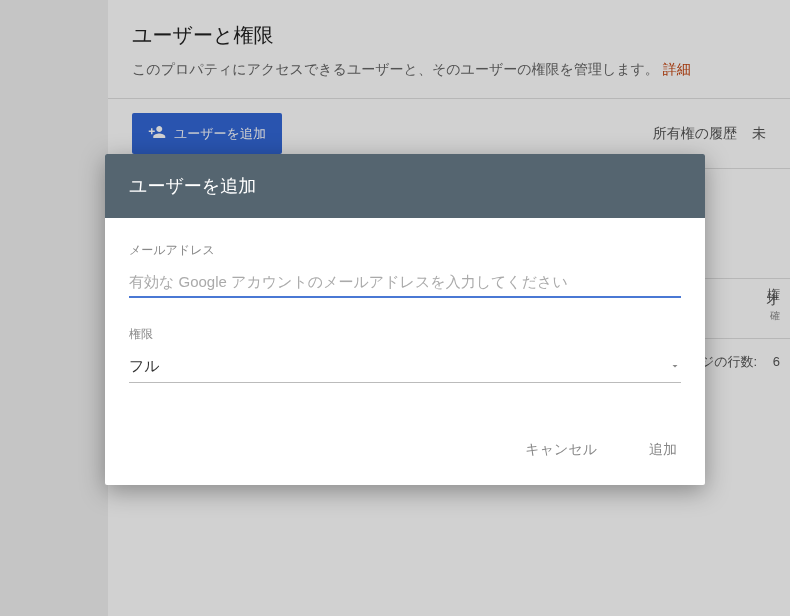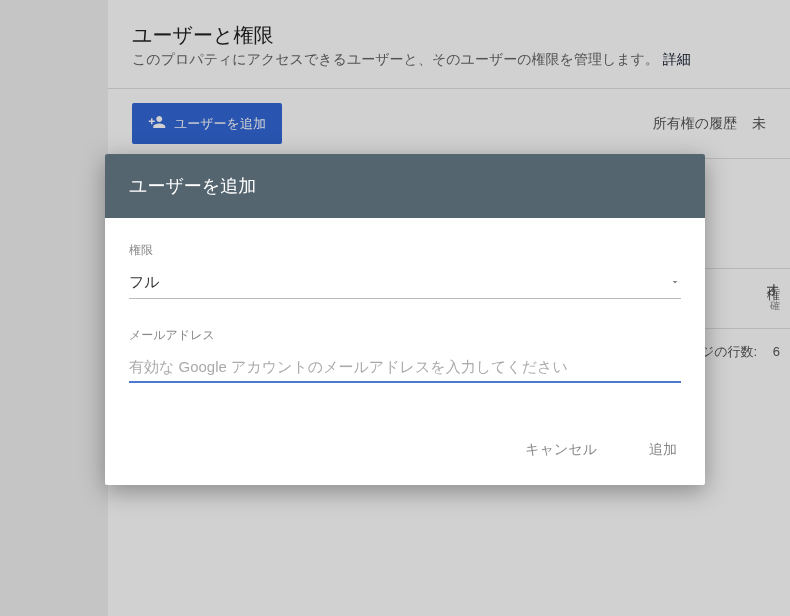--- a/index.html
+++ b/index.html
@@ -26,28 +26,29 @@
       background: #fff;
     }
     .header {
       padding: 22px 24px 18px 24px;
       border-bottom: 1px solid #e0e0e0;
     }
     .page-title {
       font-size: 20px;
       color: #222;
       font-weight: 400;
+      margin-bottom: 10px;
     }
     .page-subtitle {
       font-size: 14px;
       color: #666;
       line-height: 1.5;
     }
     .link {
-      color: #0f172a;
+      color: #c2410c;
       text-decoration: none;
     }
     .toolbar {
       padding: 14px 24px;
       display: flex;
       align-items: center;
       justify-content: space-between;
       border-bottom: 1px solid #e0e0e0;
     }
     .add-user-btn {
@@ -220,34 +221,34 @@
   </div>
 </div>
 
 <div class="overlay"></div>
 
 <div class="dialog">
   <div class="dialog-header">ユーザーを追加</div>
   <div class="dialog-body">
 
     <div class="field">
+      <label class="field-label">メールアドレス</label>
+      <input type="text" class="text-input" placeholder="有効な Google アカウントのメールアドレスを入力してください" style="">
+    </div>
+
+    <div class="field">
       <label class="field-label">権限</label>
       <div class="select-wrap">
         <span class="select-value">フル</span>
         <span class="select-arrow">
           <svg width="12" height="12" viewBox="0 0 24 24">
               <path d="M7 10l5 5 5-5z"></path>
             </svg>
         </span>
       </div>
     </div>
 
-    <div class="field">
-      <label class="field-label">メールアドレス</label>
-      <input type="text" class="text-input" placeholder="有効な Google アカウントのメールアドレスを入力してください" style="">
-    </div>
-
   </div>
   <div class="dialog-actions">
     <button class="dialog-btn">キャンセル</button>
     <button class="dialog-btn">追加</button>
   </div>
 </div>
 
 </body></html>

